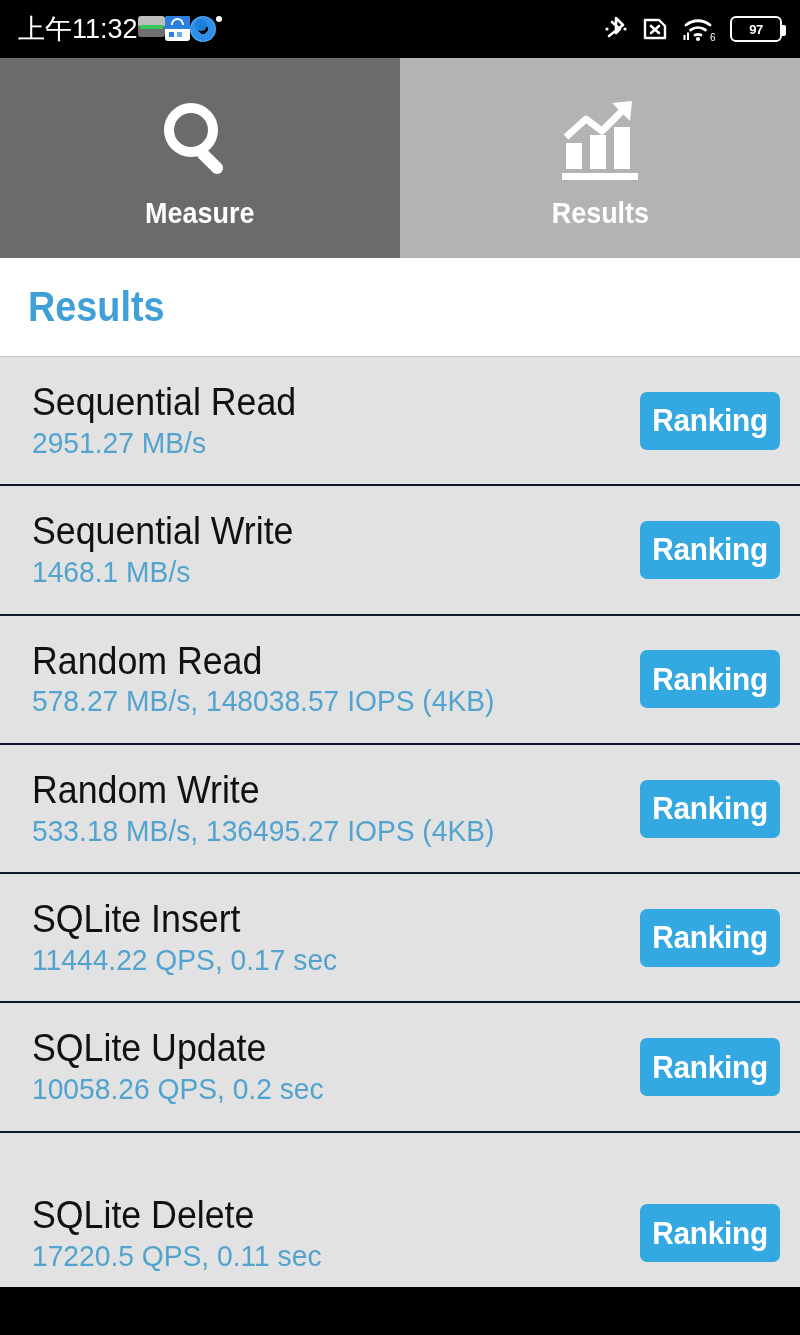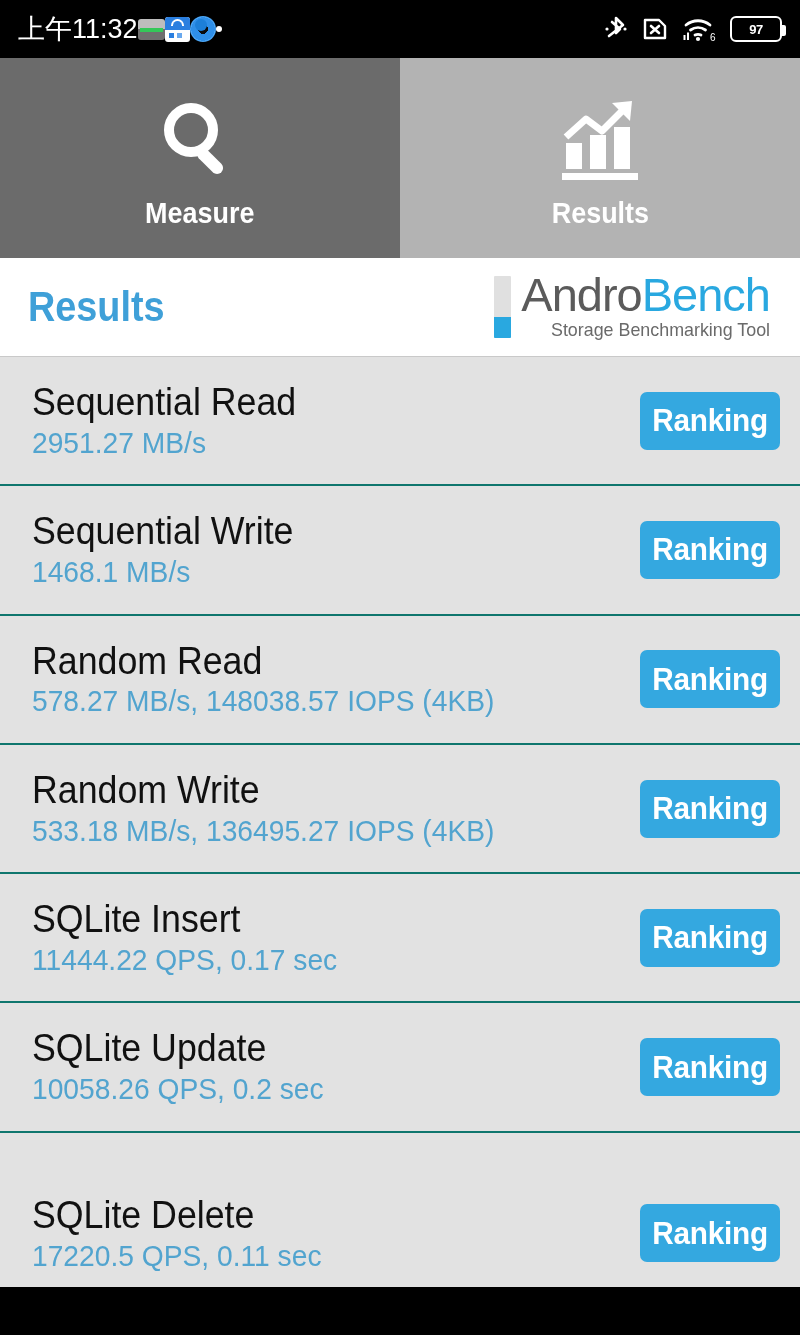--- a/index.html
+++ b/index.html
@@ -11,21 +11,21 @@
   }
   .phone { position:relative; width:800px; height:1335px; background:#000; }
 
   
   .statusbar {
     position:absolute; top:0; left:0; width:800px; height:58px;
     background:#000; color:#fff;
     display:flex; align-items:center; justify-content:space-between;
     padding:0 18px;
   }
-  .sb-left { display:flex; align-items:center; }
+  .sb-left { display:flex; }
   .sb-clock { font-size:27px; letter-spacing:0px; font-weight:400; line-height:1; }
   .sb-right { display:flex; align-items:center; gap:13px; }
 
   .ic-storage { width:27px; height:21px; position:relative; }
   .ic-storage .top { position:absolute; inset:0 0 50% 0; background:#bdbdbd; border-radius:3px 3px 0 0; }
   .ic-storage .bot { position:absolute; inset:50% 0 0 0; background:#6f6f6f; border-radius:0 0 3px 3px; }
   .ic-storage .bar { position:absolute; left:2px; right:2px; top:45%; height:4px; background:#34c759; }
 
   .ic-cal { width:25px; height:25px; background:#fff; border-radius:3px; position:relative; overflow:hidden; }
   .ic-cal .hd { position:absolute; top:0; left:0; right:0; height:13px; background:#2a7fe0; }
@@ -82,21 +82,21 @@
   .logo-word .a { color:#5b5b5b; }
   .logo-word .b { color:#29a8e0; }
   .logo-sub { font-size:19px; color:#6a6a6a; line-height:1.1; margin-top:3px; transform:scaleX(0.94); transform-origin:right center; }
 
   
   .list { position:absolute; top:357px; left:0; width:800px; height:930px; background:#e2e2e2; }
   .row {
     height:129.3px; position:relative;
     display:flex; align-items:center; justify-content:space-between;
     padding:0 20px 0 32px;
-    border-bottom:2px solid #0f766e;
+    border-bottom:2px solid #0f172a;
     background:#e2e2e2;
   }
   .row:last-child { border-bottom:none;margin-top:36px; }
   .row-text { display:flex; flex-direction:column; justify-content:center; gap:4px; }
   .row-title {
     color:#111; font-size:38px; line-height:1.05; font-weight:400;
     transform:scaleX(0.94); transform-origin:left center; white-space:nowrap;
   }
   .row-value {
     color:#52a4cf; font-size:30px; line-height:1.05; font-weight:400;
@@ -190,29 +190,20 @@
         </svg>
       </div>
       <div class="tablabel">Results</div>
     </div>
 
 
   </div>
 
   <div class="header">
     <div class="page-title">Results</div>
-    <div class="logo">
-      <div class="logo-bar"></div>
-      <div class="logo-txt">
-        <div class="logo-word">
-          <span class="a">Andro</span><span class="b">Bench</span>
-        </div>
-        <div class="logo-sub">Storage Benchmarking Tool</div>
-      </div>
-    </div>
   </div>
 
   <div class="list">
 
     <div class="row">
       <div class="row-text">
         <div class="row-title">Sequential Read</div>
         <div class="row-value">2951.27 MB/s</div>
       </div>
       <button class="rank-btn">

